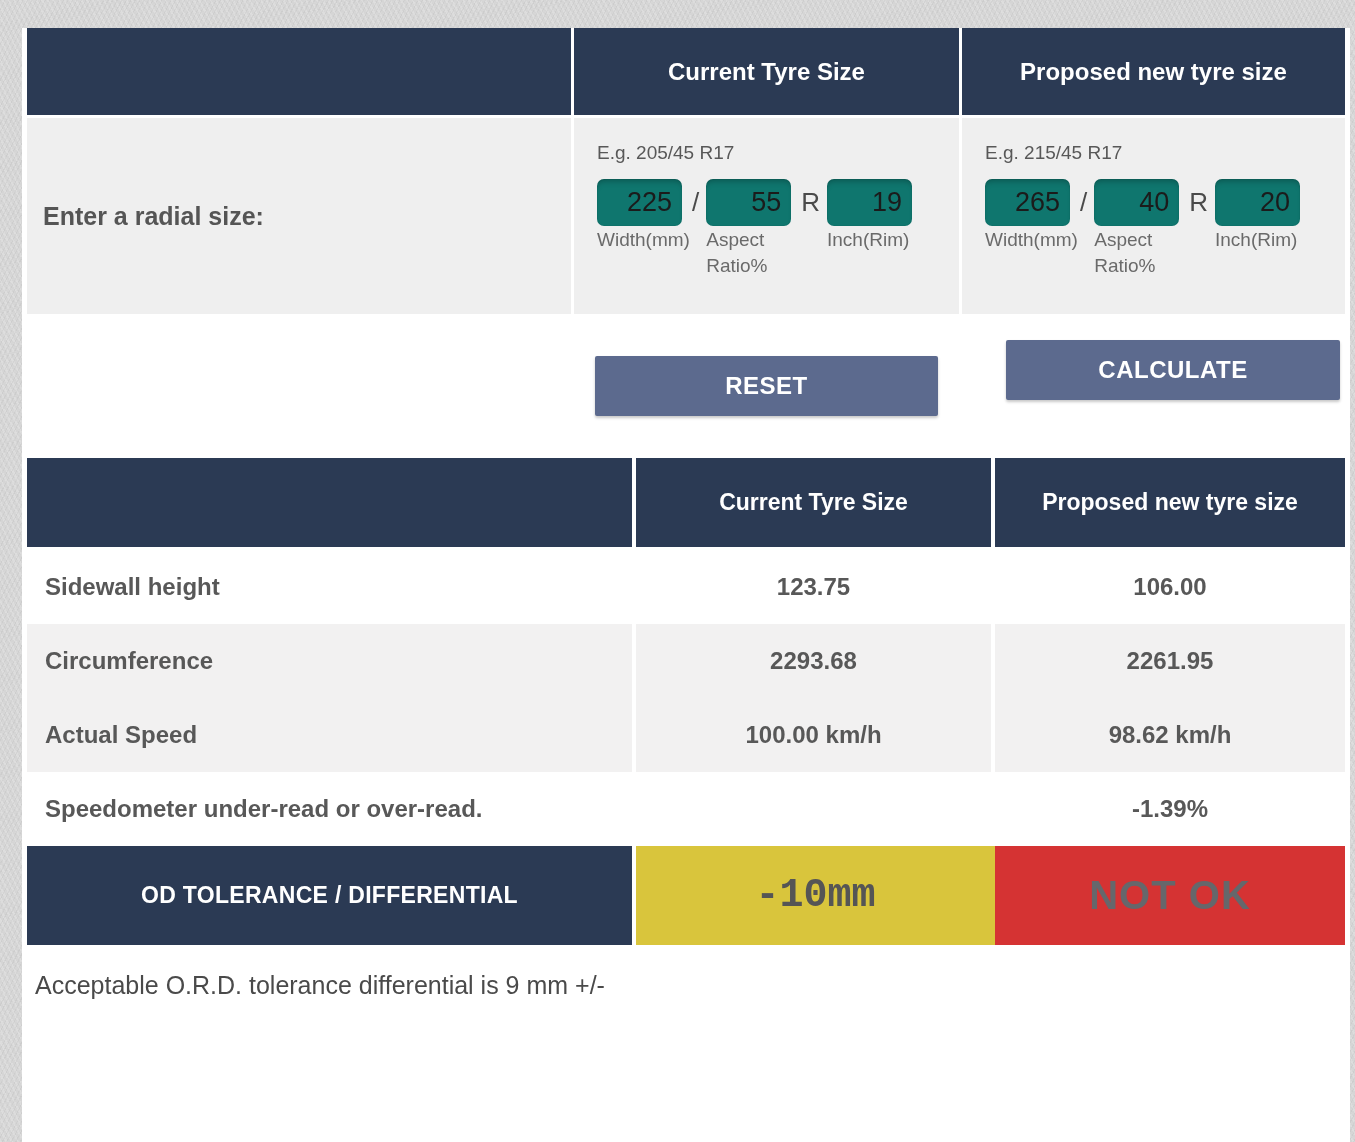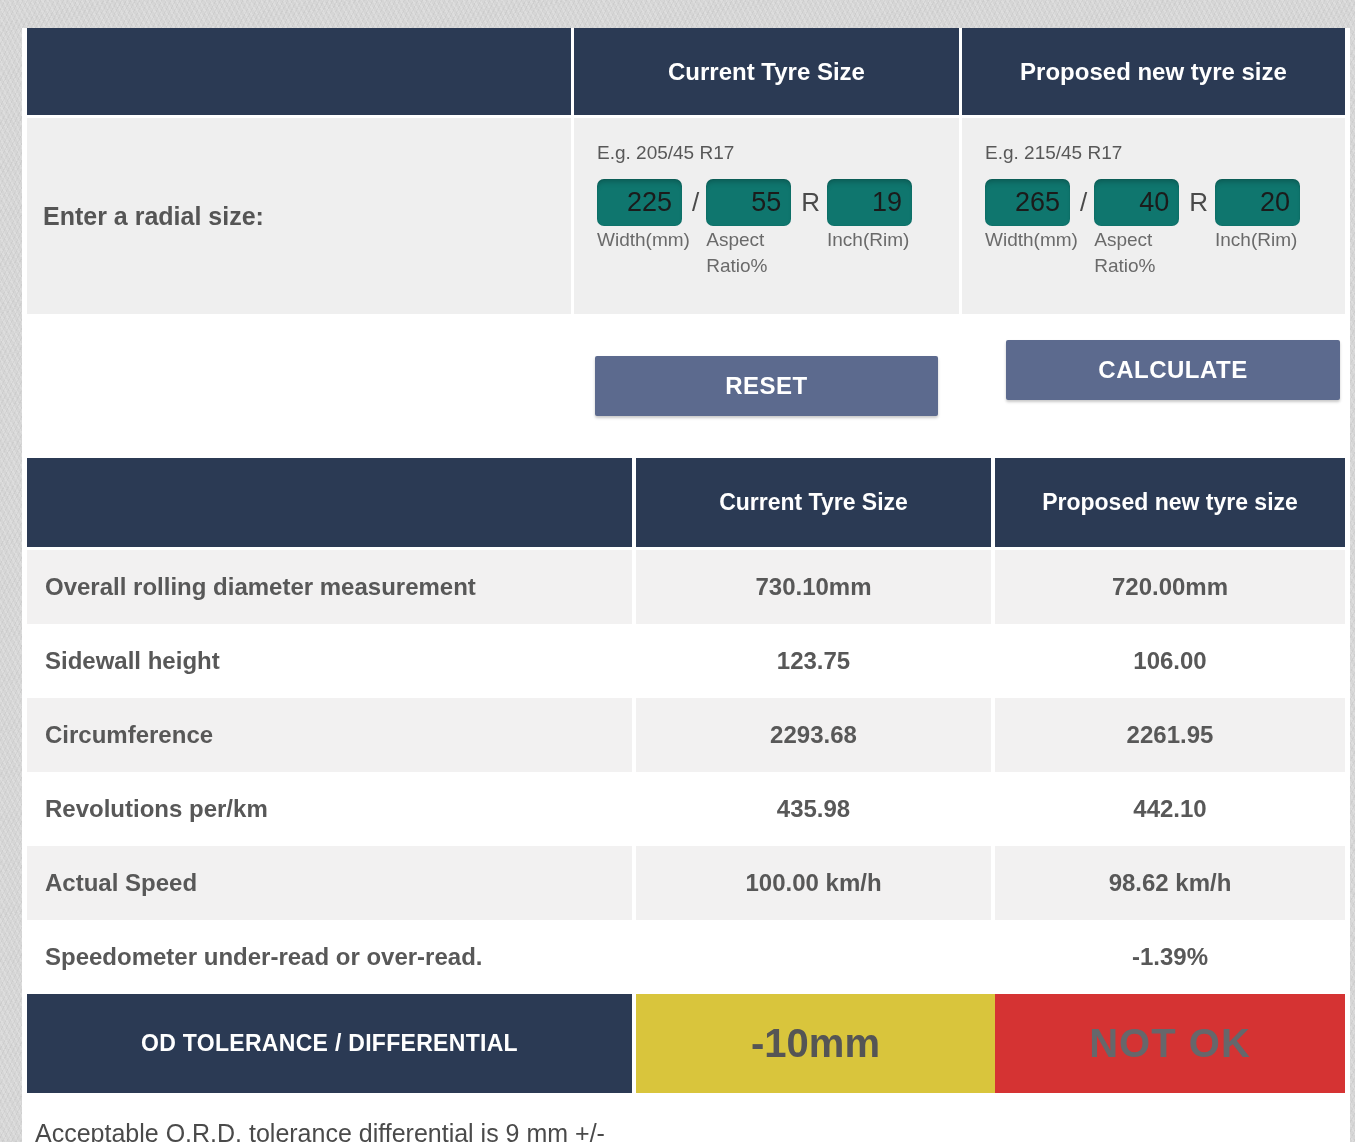--- a/index.html
+++ b/index.html
@@ -78,21 +78,21 @@
   .r-row.striped .cell { background:#f2f1f1; }
   .r-label { padding-left:18px; font-size:24px; font-weight:bold; color:#585858; }
   .r-val   { justify-content:center; font-size:24px; font-weight:bold; color:#585858; }
 
   
   .od-row { display:grid; grid-template-columns:605px 4px 359px 350px; height:99px; }
   .od-label { font-size:23px; letter-spacing:.3px; }
   .od-spacer { background:#ffffff; }
   .od-diff {
     background:#d9c53c; display:flex; align-items:center; justify-content:center;
-    font-size:40px; font-weight:bold; color:#555555;
+    font-size:40px; font-weight:bold; color:#555555;font-family:Liberation Mono, monospace;
   }
   .od-status {
     background:#d53333; display:flex; align-items:center; justify-content:center;
     font-size:40px; font-weight:bold; color:#66676b; letter-spacing:1px;
   }
 
   
   .footer-note { padding:26px 0 0 8px; font-size:25px; color:#4a4a4a; }
 </style>
 </head>
@@ -162,39 +162,29 @@
         <button class="btn">CALCULATE</button>
       </div>
     </div>
 
     <div class="grid-results results-header">
       <div class="navy-cell"></div>
       <div class="navy-cell">Current Tyre Size</div>
       <div class="navy-cell">Proposed new tyre size</div>
     </div>
 
-    <div class="grid-results r-row striped">
-      <div class="cell r-label">Overall rolling diameter measurement</div>
-      <div class="cell r-val">730.10mm</div>
-      <div class="cell r-val">720.00mm</div>
-    </div>
     <div class="grid-results r-row">
       <div class="cell r-label">Sidewall height</div>
       <div class="cell r-val">123.75</div>
       <div class="cell r-val">106.00</div>
     </div>
     <div class="grid-results r-row striped">
       <div class="cell r-label">Circumference</div>
       <div class="cell r-val">2293.68</div>
       <div class="cell r-val">2261.95</div>
-    </div>
-    <div class="grid-results r-row">
-      <div class="cell r-label">Revolutions per/km</div>
-      <div class="cell r-val">435.98</div>
-      <div class="cell r-val">442.10</div>
     </div>
     <div class="grid-results r-row striped">
       <div class="cell r-label">Actual Speed</div>
       <div class="cell r-val">100.00 km/h</div>
       <div class="cell r-val">98.62 km/h</div>
     </div>
     <div class="grid-results r-row">
       <div class="cell r-label">Speedometer under-read or over-read.</div>
       <div class="cell r-val"></div>
       <div class="cell r-val">-1.39%</div>

